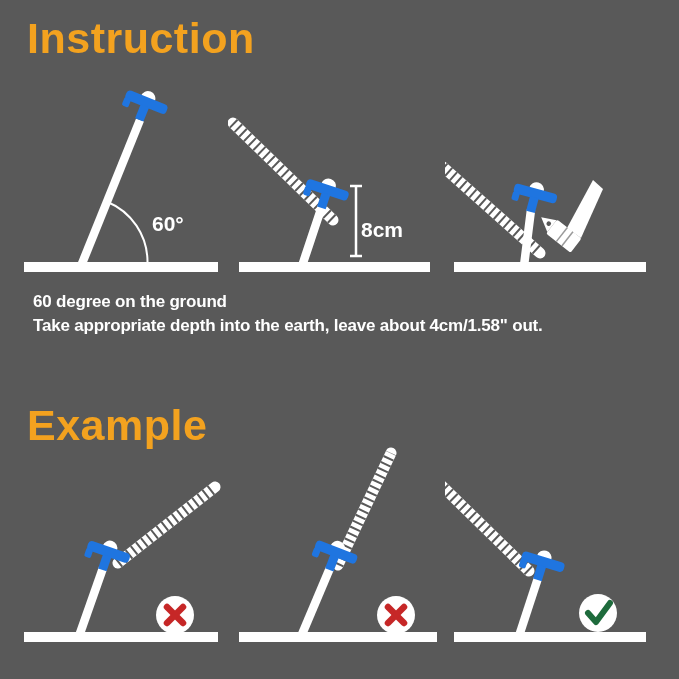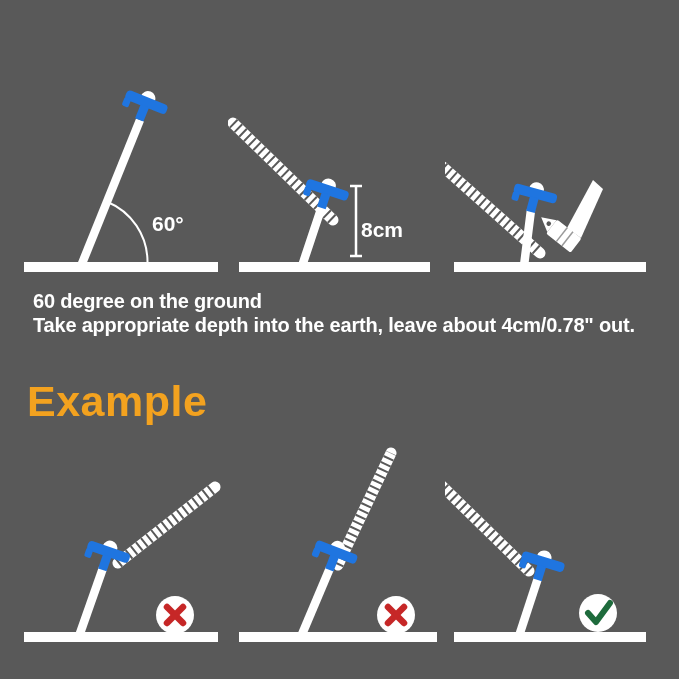--- a/index.html
+++ b/index.html
@@ -7,43 +7,44 @@
     position:relative;width:679px;height:679px;overflow:hidden;
     background:#595959;
     font-family:"Liberation Sans",sans-serif;
   }
   .section-title{
     position:absolute;left:27px;margin:0;
     font-size:43px;font-weight:bold;line-height:1.1;
     color:#F3A21F;letter-spacing:0.5px;
   }
   #instruction-title{top:15px;}
-  #example-title{top:378px;}
+  #example-title{top:402px;}
   .notes{position:absolute;left:33px;top:290px;width:630px;}
   .note-line{
-    color:#ffffff;font-weight:bold;font-size:20px;
+    color:#ffffff;font-weight:bold;font-size:17px;
     line-height:23.5px;letter-spacing:-0.2px;white-space:nowrap;
   }
   .diagram{position:absolute;display:block;}
   #diagram-angle {left:10px; top:90px;}
   #diagram-depth {left:228px;top:90px;}
   #diagram-hammer{left:445px;top:90px;}
   #example-1{left:10px; top:445px;}
   #example-2{left:228px;top:445px;}
   #example-3{left:445px;top:445px;}
   .dlabel{
     font-family:"Liberation Sans",sans-serif;
     font-weight:bold;font-size:21px;fill:#ffffff;
   }
 </style>
 </head>
 <body>
 
 <div class="page">
 
+  <h1 class="section-title" id="instruction-title">Instruction</h1>
 
   <svg class="diagram" id="diagram-angle" width="215" height="190" viewBox="0 0 215 190">
     <rect x="14" y="172" width="194" height="10" fill="#ffffff"></rect>
     <line x1="130" y1="30" x2="71" y2="176" stroke="#ffffff" stroke-width="8.5"></line>
     <path d="M 137.5,172 A 65 65 0 0 0 97,111.7" fill="none" stroke="#ffffff" stroke-width="2"></path>
     <g transform="translate(130,28) rotate(22)">
       <circle cx="0" cy="-21" r="7.5" fill="#ffffff"></circle>
       <rect x="-22" y="-22" width="44" height="10" rx="4" fill="#1F75E0"></rect>
       <rect x="-22" y="-14" width="7" height="9" rx="2" fill="#1F75E0"></rect>
       <rect x="-4.5" y="-13" width="9" height="15" fill="#1F75E0"></rect>
@@ -92,21 +93,21 @@
         <line x1="-4" y1="-9" x2="-4" y2="9" stroke="#9a9a9a" stroke-width="1.5"></line>
         <line x1="3" y1="-9" x2="3" y2="9" stroke="#9a9a9a" stroke-width="1.5"></line>
         <path d="M -17,-8 L -31,-1 L -17,7 Z" fill="#ffffff"></path>
         <circle cx="-21" cy="-0.5" r="2.3" fill="#595959"></circle>
       </g>
     </g>
   </svg>
 
   <div class="notes">
     <div class="note-line">60 degree on the ground</div>
-    <div class="note-line">Take appropriate depth into the earth, leave about 4cm/0.78" out.</div>
+    <div class="note-line">Take appropriate depth into the earth, leave about 4cm/1.58" out.</div>
   </div>
 
   <h1 class="section-title" id="example-title">Example</h1>
 
   <svg class="diagram" id="example-1" width="215" height="225" viewBox="0 0 215 225">
     <rect x="14" y="187" width="194" height="10" fill="#ffffff"></rect>
     <g>
       <line x1="108" y1="118" x2="205" y2="42" stroke="#ffffff" stroke-width="11" stroke-linecap="round"></line>
       <line x1="108" y1="118" x2="205" y2="42" stroke="#595959" stroke-width="11" stroke-dasharray="2 4.5"></line>
     </g>

